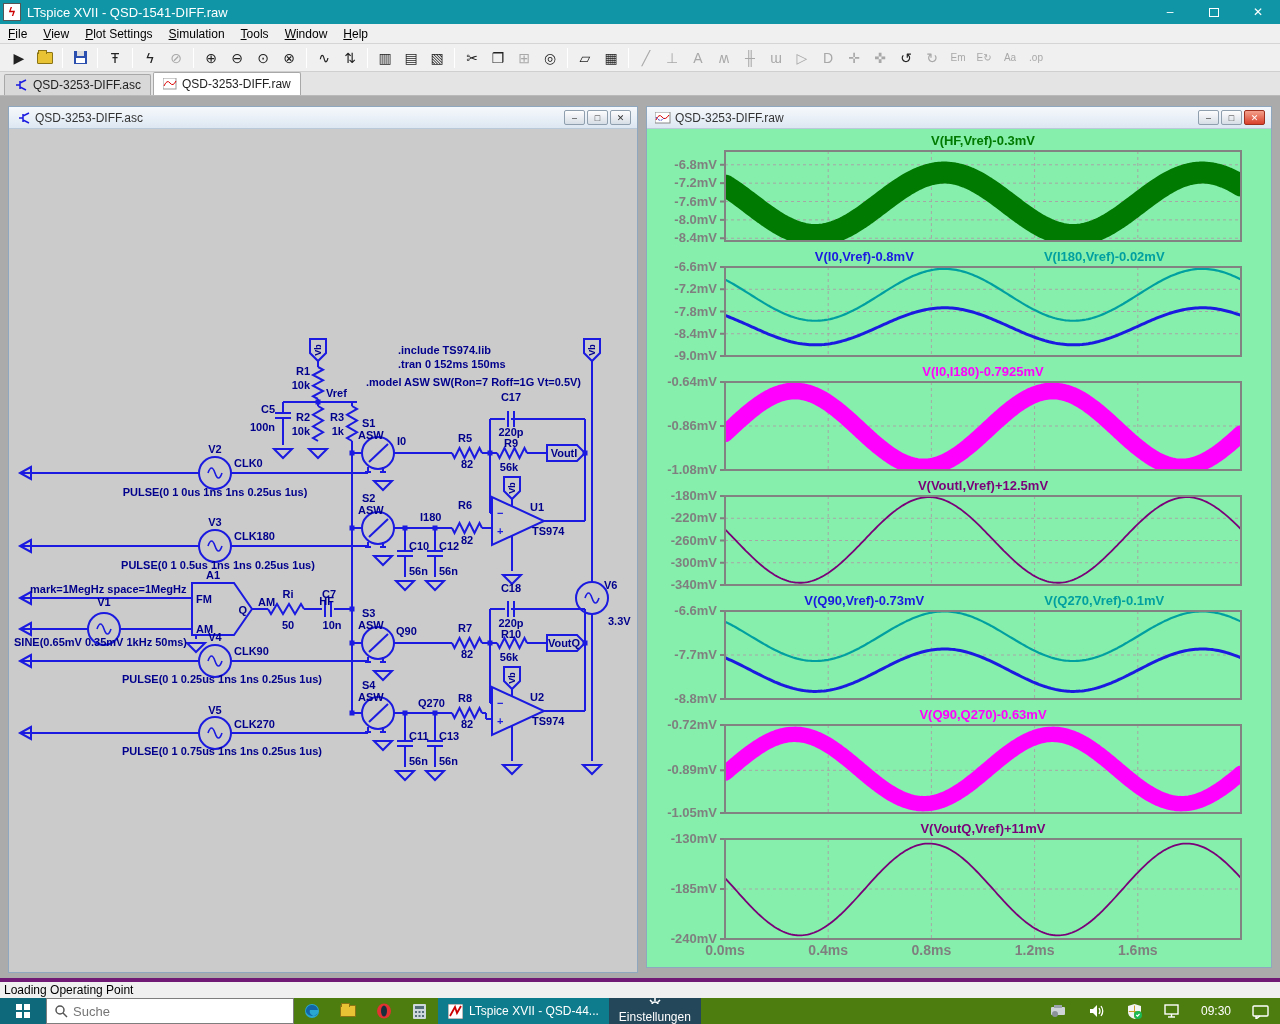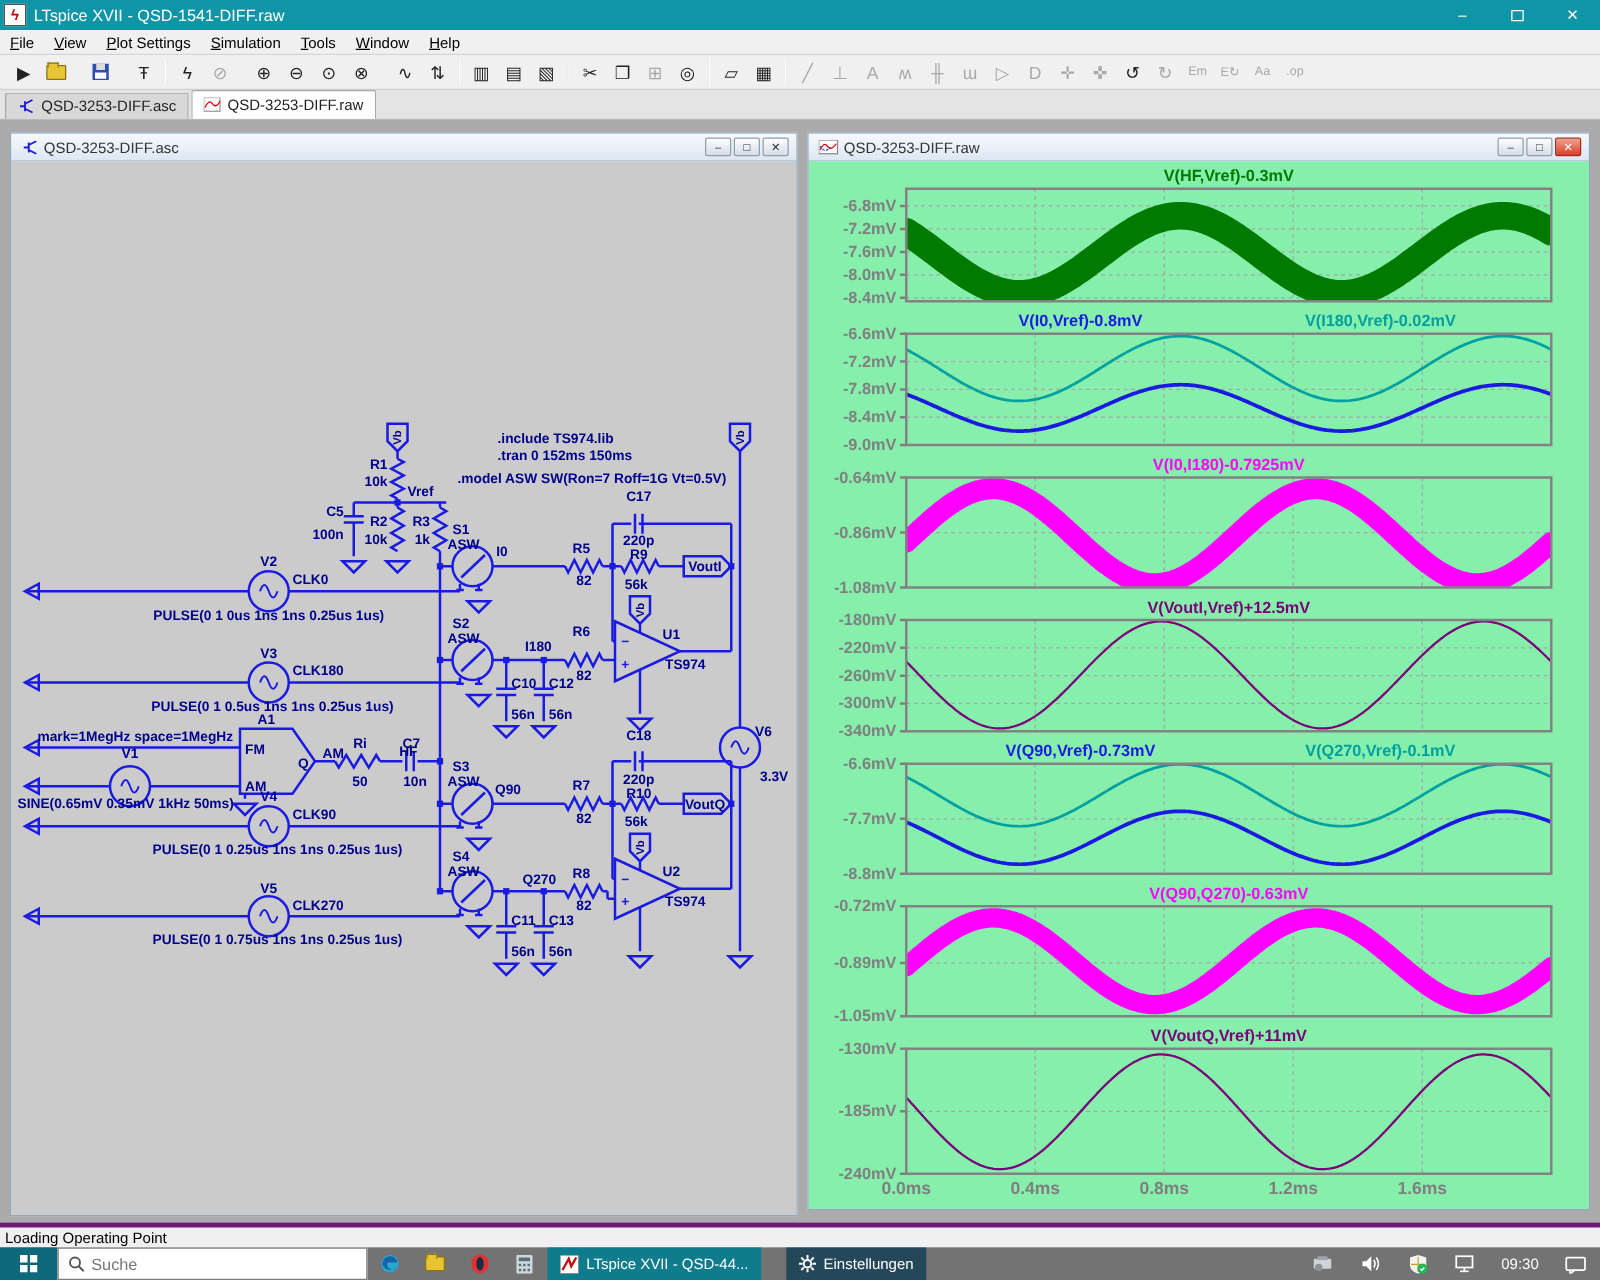--- a/index.html
+++ b/index.html
@@ -71,30 +71,30 @@
   #wave-win { left:646px; top:10px; width:626px; height:862px; }
   #wave-win .child-body { height:838px; background:#86efac; }
 
   
   .statusbar { position:absolute; left:0; top:978px; width:1280px; height:20px;
     background:#f0f0f0; border-top:4px solid #701a75; font-size:12px; color:#000;
     display:flex; align-items:center; padding-left:4px; }
 
   
   .taskbar { position:absolute; left:0; top:998px; width:1280px; height:26px;
-    background:#737373; display:flex; align-items:stretch; color:#fff; }
+    background:#4d7c0f; display:flex; align-items:stretch; color:#fff; }
   .startbtn { width:46px; background:#0e6a7a; display:flex; align-items:center; justify-content:center; }
   .searchbox { width:248px; background:#fff; border:1px solid #7e7e7e; display:flex;
     align-items:center; color:#555; }
   .searchbox input { border:none; outline:none; font-size:13px; width:190px;
     font-family:"Liberation Sans",sans-serif; color:#333; background:transparent; }
   .tb-appicon { width:36px; display:flex; align-items:center; justify-content:center; }
   .taskbtn { display:flex; align-items:center; padding:0 10px; font-size:12px; gap:6px; }
   .taskbtn.active { background:#0e7c8c; }
-  .taskbtn.settings { background:#25475a; margin-left:20px; }
+  .taskbtn.settings { background:#25475a; margin-left:0;flex-direction:column; }
   .tray { margin-left:auto; display:flex; align-items:center; gap:21px; padding-right:10px; }
   .clock { font-size:12px; }
 
   svg text { font-family:"Liberation Sans",sans-serif; }
 </style>
 </head>
 <body>
 
 <div id="app">
 

